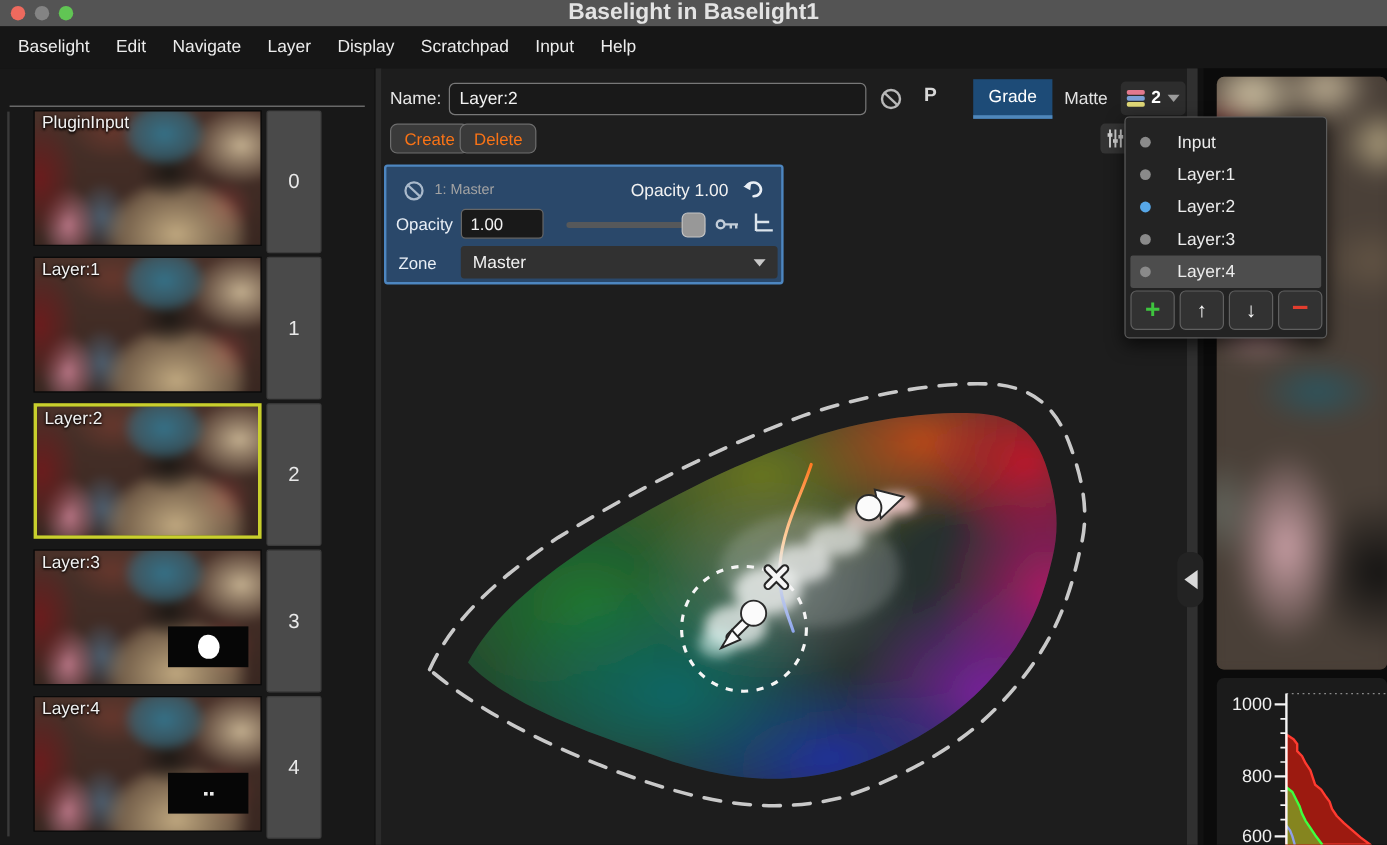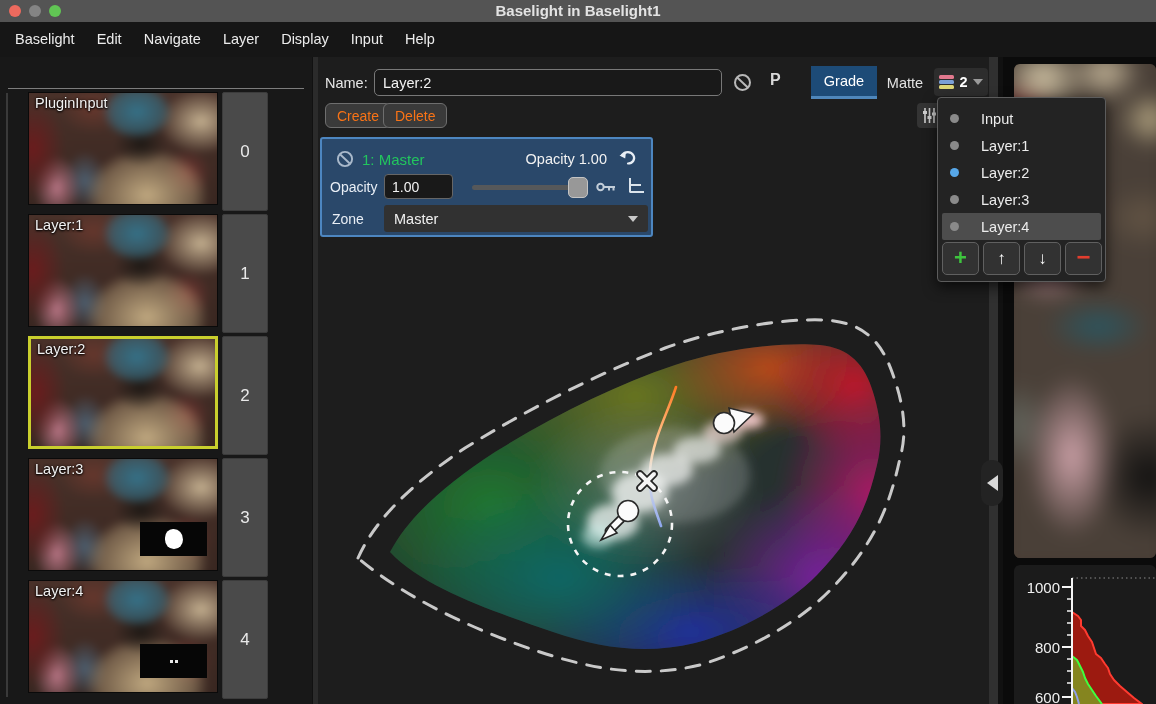--- a/index.html
+++ b/index.html
@@ -3,21 +3,21 @@
 <meta charset="utf-8">
 <style>
   * { margin:0; padding:0; box-sizing:border-box; }
   html,body { width:1156px; height:704px; overflow:hidden; background:#111;
               font-family:"Liberation Sans", sans-serif; }
 
   
   #titlebar { position:absolute; left:0; top:0; width:1156px; height:22px; background:#545454; }
   .tl-dot { position:absolute; top:5px; width:12px; height:12px; border-radius:50%; }
   #win-title { position:absolute; left:0; right:0; top:0; height:22px; line-height:22px;
-               text-align:center; color:#e3e3e3; font-size:15px; font-weight:bold; }
+               text-align:center; color:#e3e3e3; font-size:19px; font-weight:bold; }
 
   
   #menubar { position:absolute; left:0; top:22px; width:1156px; height:35px; background:#161616;
              display:flex; align-items:center; padding-left:4px; }
   .menu-item { color:#ececec; font-size:14.5px; padding:16px 11px; line-height:35px; }
 
   
   #sidebar { position:absolute; left:0; top:57px; width:312px; height:647px; background:#181818; }
   #sidebar-title { position:absolute; left:0; top:9px; width:100%; text-align:center;
                    color:#f0f0f0; font-size:14.5px; }
@@ -76,21 +76,21 @@
   .push-btn { position:absolute; top:46px; height:25px; background:#3a3a3a; border:1px solid #6e6e6e;
               border-radius:6px; color:#f97316; font-size:14px; padding:0 11px;
               display:flex; align-items:center; }
   #tune-btn { position:absolute; left:599px; top:46px; width:25px; height:25px; background:#343434;
               border-radius:4px; display:flex; align-items:center; justify-content:center; color:#cfcfcf; }
 
   
   #master-panel { position:absolute; left:2px; top:80px; width:333px; height:100px; background:#2a486a;
                   border:2px solid #4d86c0; border-radius:3px; }
   #mp-noop { position:absolute; left:14px; top:11px; color:#a9b9cb; }
-  #mp-title { position:absolute; left:40px; top:12px; color:#22c55e; font-size:15px; }
+  #mp-title { position:absolute; left:40px; top:12px; color:#a3a3a3; font-size:12px; }
   #mp-opacity-readout { position:absolute; right:44px; top:12px; color:#f2f2f2; font-size:14.5px; }
   #mp-undo { position:absolute; right:14px; top:10px; color:#e8eef5; }
   #mp-opacity-label { position:absolute; left:8px; top:40px; color:#e8eef5; font-size:14px; }
   #mp-opacity-input { position:absolute; left:62px; top:35px; width:69px; height:25px; background:#191919;
                       border:1px solid #666; border-radius:4px; color:#f2f2f2; font-size:14px;
                       padding:0 7px; font-family:"Liberation Sans", sans-serif; }
   #mp-slider { position:absolute; left:150px; top:46px; width:116px; height:5px; background:#56585a;
                border-radius:2.5px; }
   #mp-slider-handle { position:absolute; left:96px; top:-8px; width:20px; height:21px; background:#989898;
                border:1px solid #c4c4c4; border-radius:5px; }
@@ -160,20 +160,21 @@
   <span class="tl-dot" style="left:49px; background:#61c554;"></span>
   <div id="win-title">Baselight in Baselight1</div>
 </div>
 
 <div id="menubar">
   <span class="menu-item">Baselight</span>
   <span class="menu-item">Edit</span>
   <span class="menu-item">Navigate</span>
   <span class="menu-item">Layer</span>
   <span class="menu-item">Display</span>
+  <span class="menu-item">Scratchpad</span>
   <span class="menu-item">Input</span>
   <span class="menu-item">Help</span>
 </div>
 
 <div id="sidebar">
   <div id="sidebar-sep"></div>
   <div id="sidebar-groove"></div>
 
   <div class="layer-row" style="top:35px;">
     <div class="thumb">

